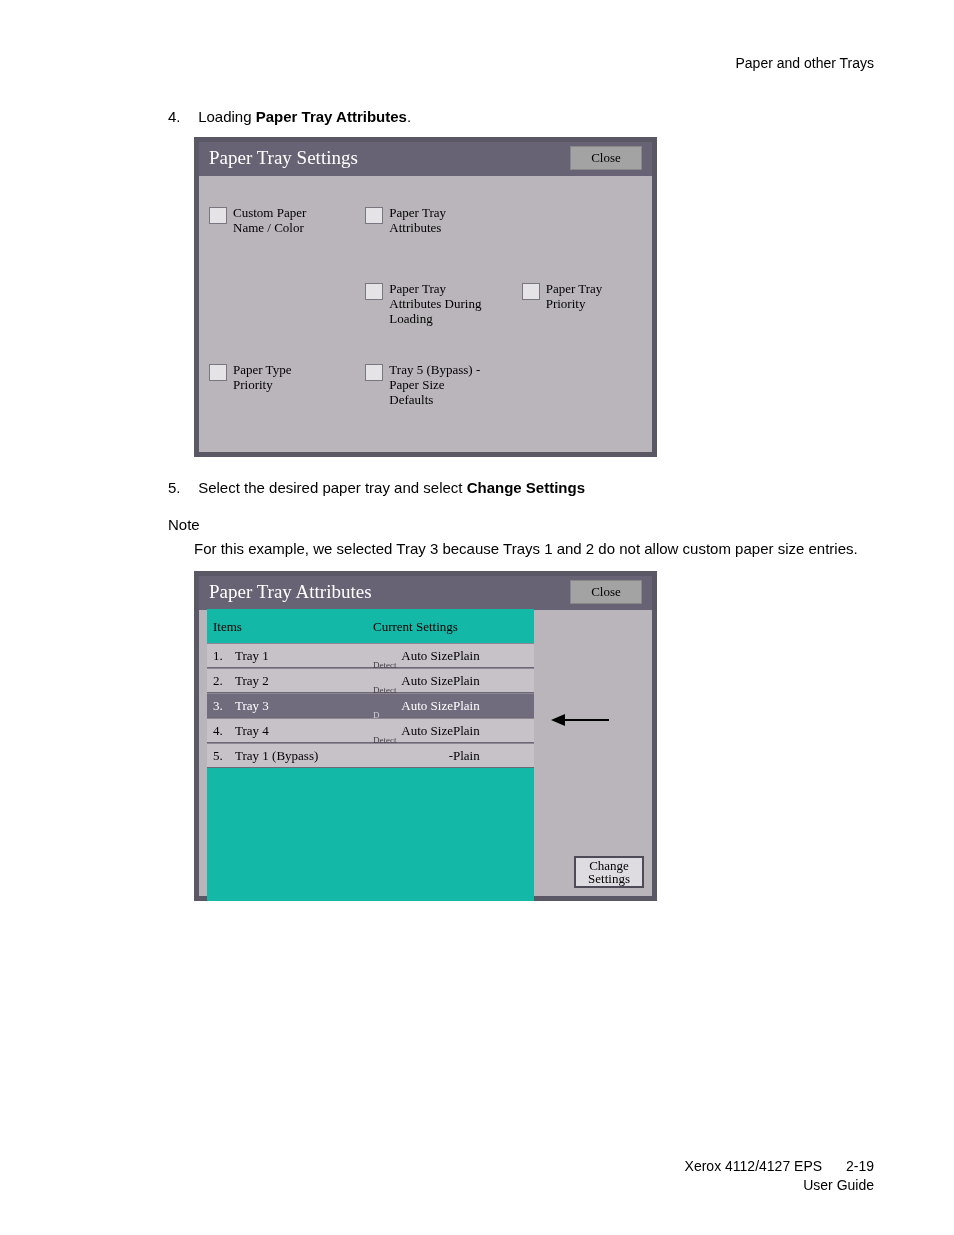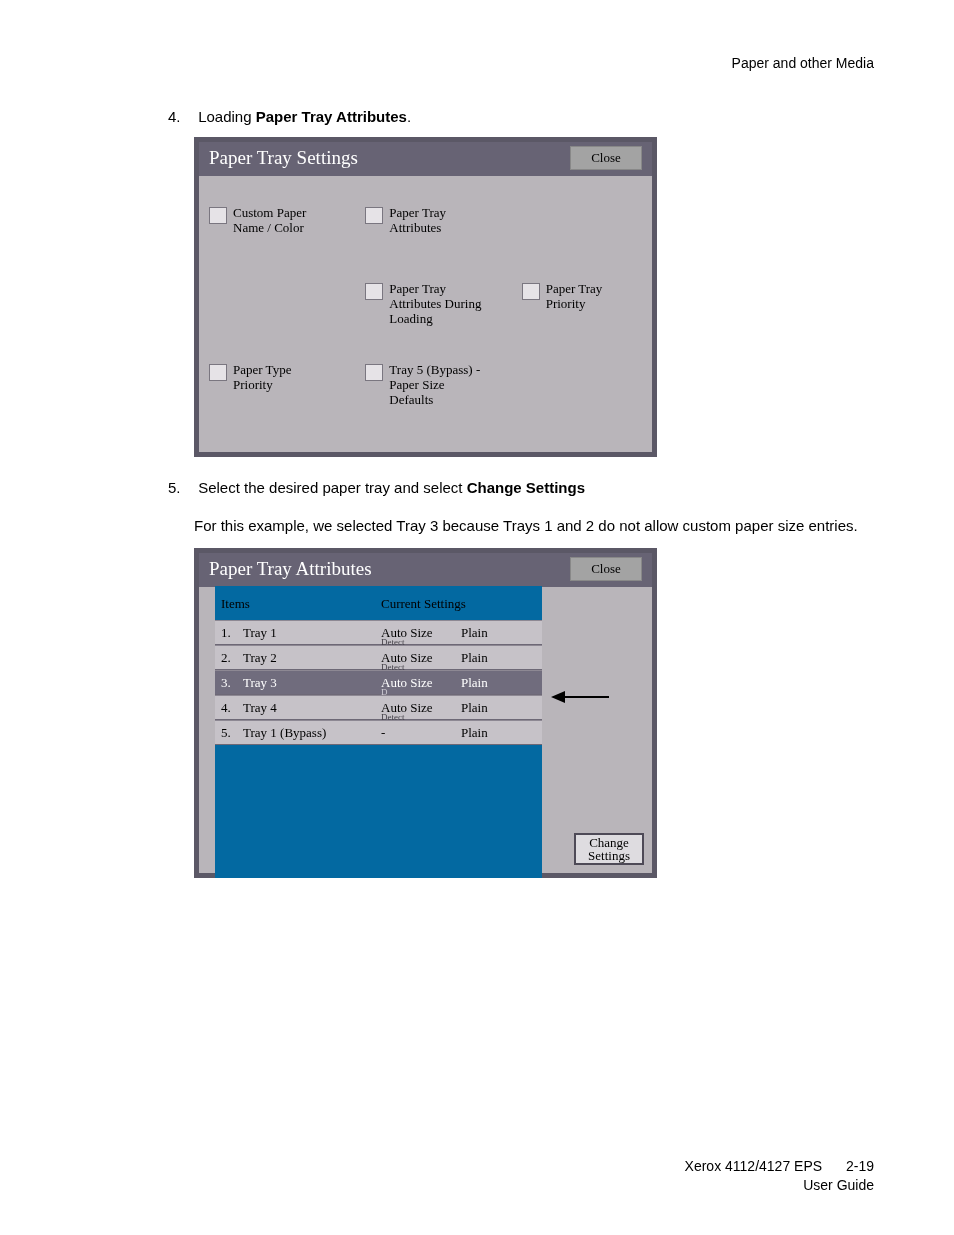--- a/index.html
+++ b/index.html
@@ -89,25 +89,25 @@
     font-family: "Times New Roman", serif;
     font-size: 13px;
     line-height: 1.15;
   }
   
   .panel2 {
     height: 330px;
   }
   .panel2 .body-left {
     position: absolute;
-    left: 16px;
+    left: 8px;
     top: 33px;
     width: 327px;
     height: 292px;
-    background: #0369a1;
+    background: #14b8a6;
   }
   .list-headers {
     display: flex;
     font-family: "Times New Roman", serif;
     font-size: 13px;
     padding: 10px 6px 8px 6px;
   }
   .col-items { width: 160px; }
   .col-settings { flex: 1; }
   .tray-row {
@@ -121,21 +121,21 @@
     padding: 0 6px;
     background: #c6c2c8;
     position: relative;
   }
   .tray-row.selected {
     background: #706c7d;
     color: #fff;
   }
   .tray-row .num { width: 22px; }
   .tray-row .name { width: 138px; }
-  .tray-row .size { width: 80px; position: relative; }
+  .tray-row .size { width: 80px; position: relative; text-align: right; }
   .tray-row .type { flex: 1; }
   .size .detect {
     position: absolute;
     bottom: -6px;
     left: 0;
     font-size: 9px;
     color: #434048;
     white-space: nowrap;
   }
   .tray-row.selected .detect { color: #cfccd4; }
@@ -186,21 +186,21 @@
   }
   .footer .pgnum {
     display: inline-block;
     margin-left: 20px;
   }
   .empty-cell { visibility: hidden; }
 </style>
 </head>
 <body>
 
-<div class="page-header">Paper and other Media</div>
+<div class="page-header">Paper and other Trays</div>
 
 <div class="content">
 
   <div class="item-line">
     <span class="item-num">4.</span>
     <span>Loading </span><span class="bold">Paper Tray Attributes</span><span>.</span>
   </div>
 
   <div class="screenshot-panel" style="height:320px;">
     <div class="panel-titlebar">
@@ -242,20 +242,21 @@
       </div>
     </div>
   </div>
 
   <div class="item-line" style="margin-top:22px;">
     <span class="item-num">5.</span>
     <span>Select the desired paper tray and select </span><span class="bold">Change Settings</span>
   </div>
 
   <div class="note-block">
+    <div class="note-label">Note</div>
     <div class="note-body">For this example, we selected Tray 3 because Trays 1 and 2 do not allow custom paper size entries.</div>
   </div>
 
   <div class="screenshot-panel panel2">
     <div class="panel-titlebar">
       <span>Paper Tray Attributes</span>
       <span class="btn-close">Close</span>
     </div>
     <div class="body-left">
       <div class="list-headers">

